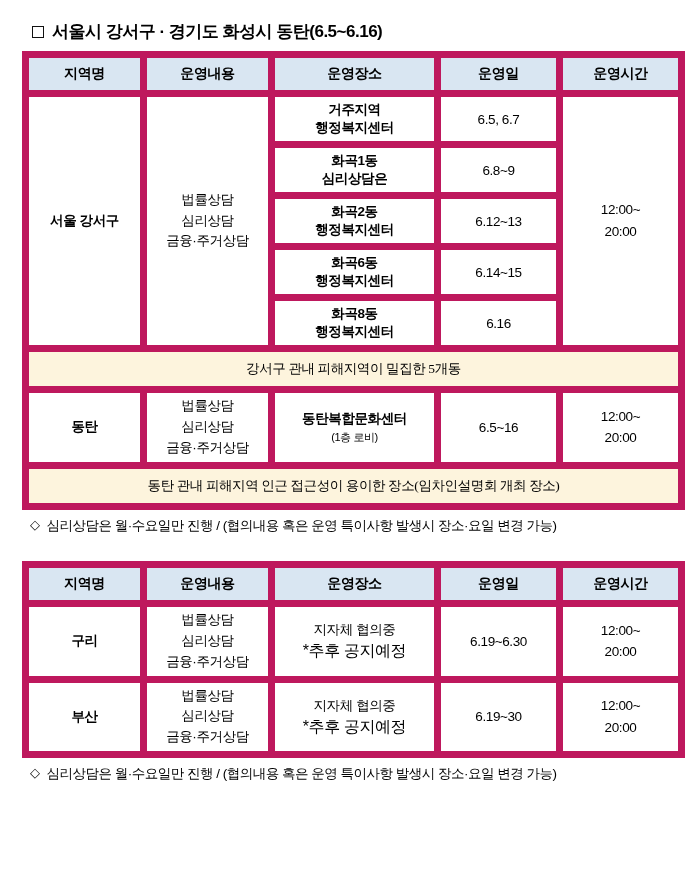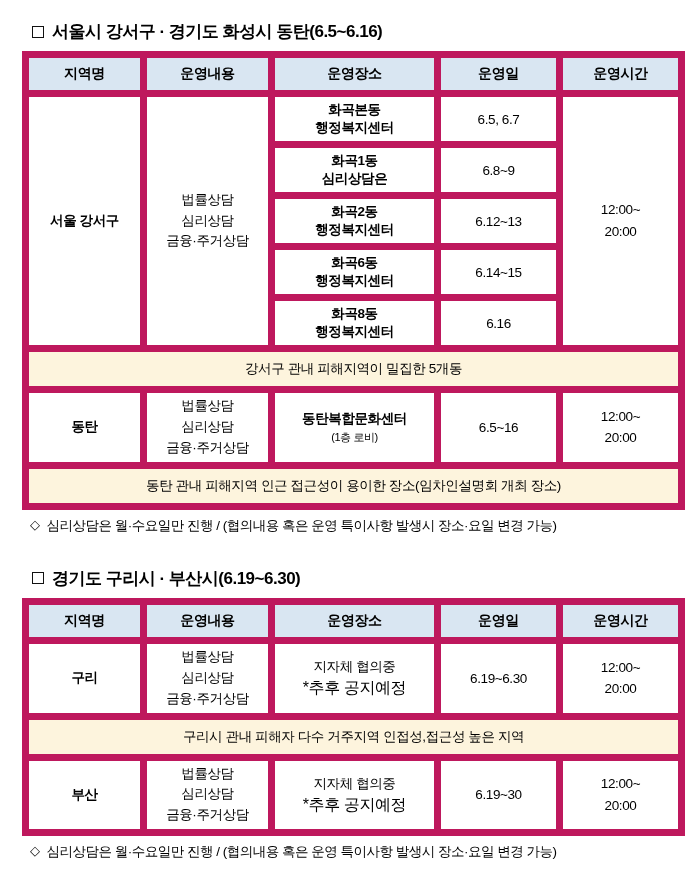--- a/index.html
+++ b/index.html
@@ -92,20 +92,21 @@
   .cell-time {
     font-size: 13.5px;
     line-height: 1.6;
   }
   .note-row td {
     background: #fdf4dd;
     font-size: 14px;
     font-weight: 500;
     height: 28px;
     letter-spacing: -0.4px;
+    font-family: Liberation Serif, serif;
   }
   .place-row td {
     height: 38px;
   }
   .footnote {
     font-size: 13.5px;
     letter-spacing: -0.5px;
     margin: 7px 0 0 8px;
     display: flex;
     align-items: flex-start;
@@ -154,21 +155,21 @@
           <th>운영일</th>
           <th>운영시간</th>
         </tr>
       </thead>
       <tbody>
         <tr class="place-row">
           <td class="cell-region" rowspan="5">서울 강서구</td>
           <td class="cell-content" rowspan="5" style="white-space:pre-line">법률상담
 심리상담
 금융·주거상담</td>
-          <td class="cell-place" style="white-space:pre-line">화곡본동
+          <td class="cell-place" style="white-space:pre-line">거주지역
 행정복지센터</td>
           <td class="cell-date">6.5,  6.7</td>
           <td class="cell-time" rowspan="5" style="white-space:pre-line">12:00~
 20:00</td>
         </tr>
         <tr class="place-row">
           <td class="cell-place" style="white-space:pre-line">화곡1동
 심리상담은</td>
           <td class="cell-date">6.8~9</td>
         </tr>
@@ -212,24 +213,20 @@
 
     <div class="footnote">
       <span class="diamond">◇</span>
       <span>심리상담은 월·수요일만 진행 / (협의내용 혹은 운영 특이사항 발생시 장소·요일 변경 가능)</span>
     </div>
   </div>
 
   <div class="spacer"></div>
 
   <div class="section">
-    <div class="section-title">
-      <span class="checkbox-mark"></span>
-      <span>경기도 구리시 · 부산시(6.19~6.30)</span>
-    </div>
 
     <table class="sched">
       <colgroup>
         <col class="col-a">
           <col class="col-b">
           <col class="col-c">
           <col class="col-d">
           <col class="col-e">
       </colgroup>
       <thead>
@@ -248,23 +245,20 @@
 심리상담
 금융·주거상담</td>
           <td class="plain-place">
             <span>지자체 협의중</span>
             <span class="star">*추후 공지예정</span>
           </td>
           <td class="cell-date">6.19~6.30</td>
           <td class="cell-time" style="white-space:pre-line">12:00~
 20:00</td>
         </tr>
-        <tr class="note-row">
-          <td colspan="5">구리시 관내 피해자 다수 거주지역 인접성,접근성 높은 지역</td>
-        </tr>
         <tr style="height:66px">
           <td class="cell-region">부산</td>
           <td class="cell-content" style="white-space:pre-line">법률상담
 심리상담
 금융·주거상담</td>
           <td class="plain-place">
             <span>지자체 협의중</span>
             <span class="star">*추후 공지예정</span>
           </td>
           <td class="cell-date">6.19~30</td>

